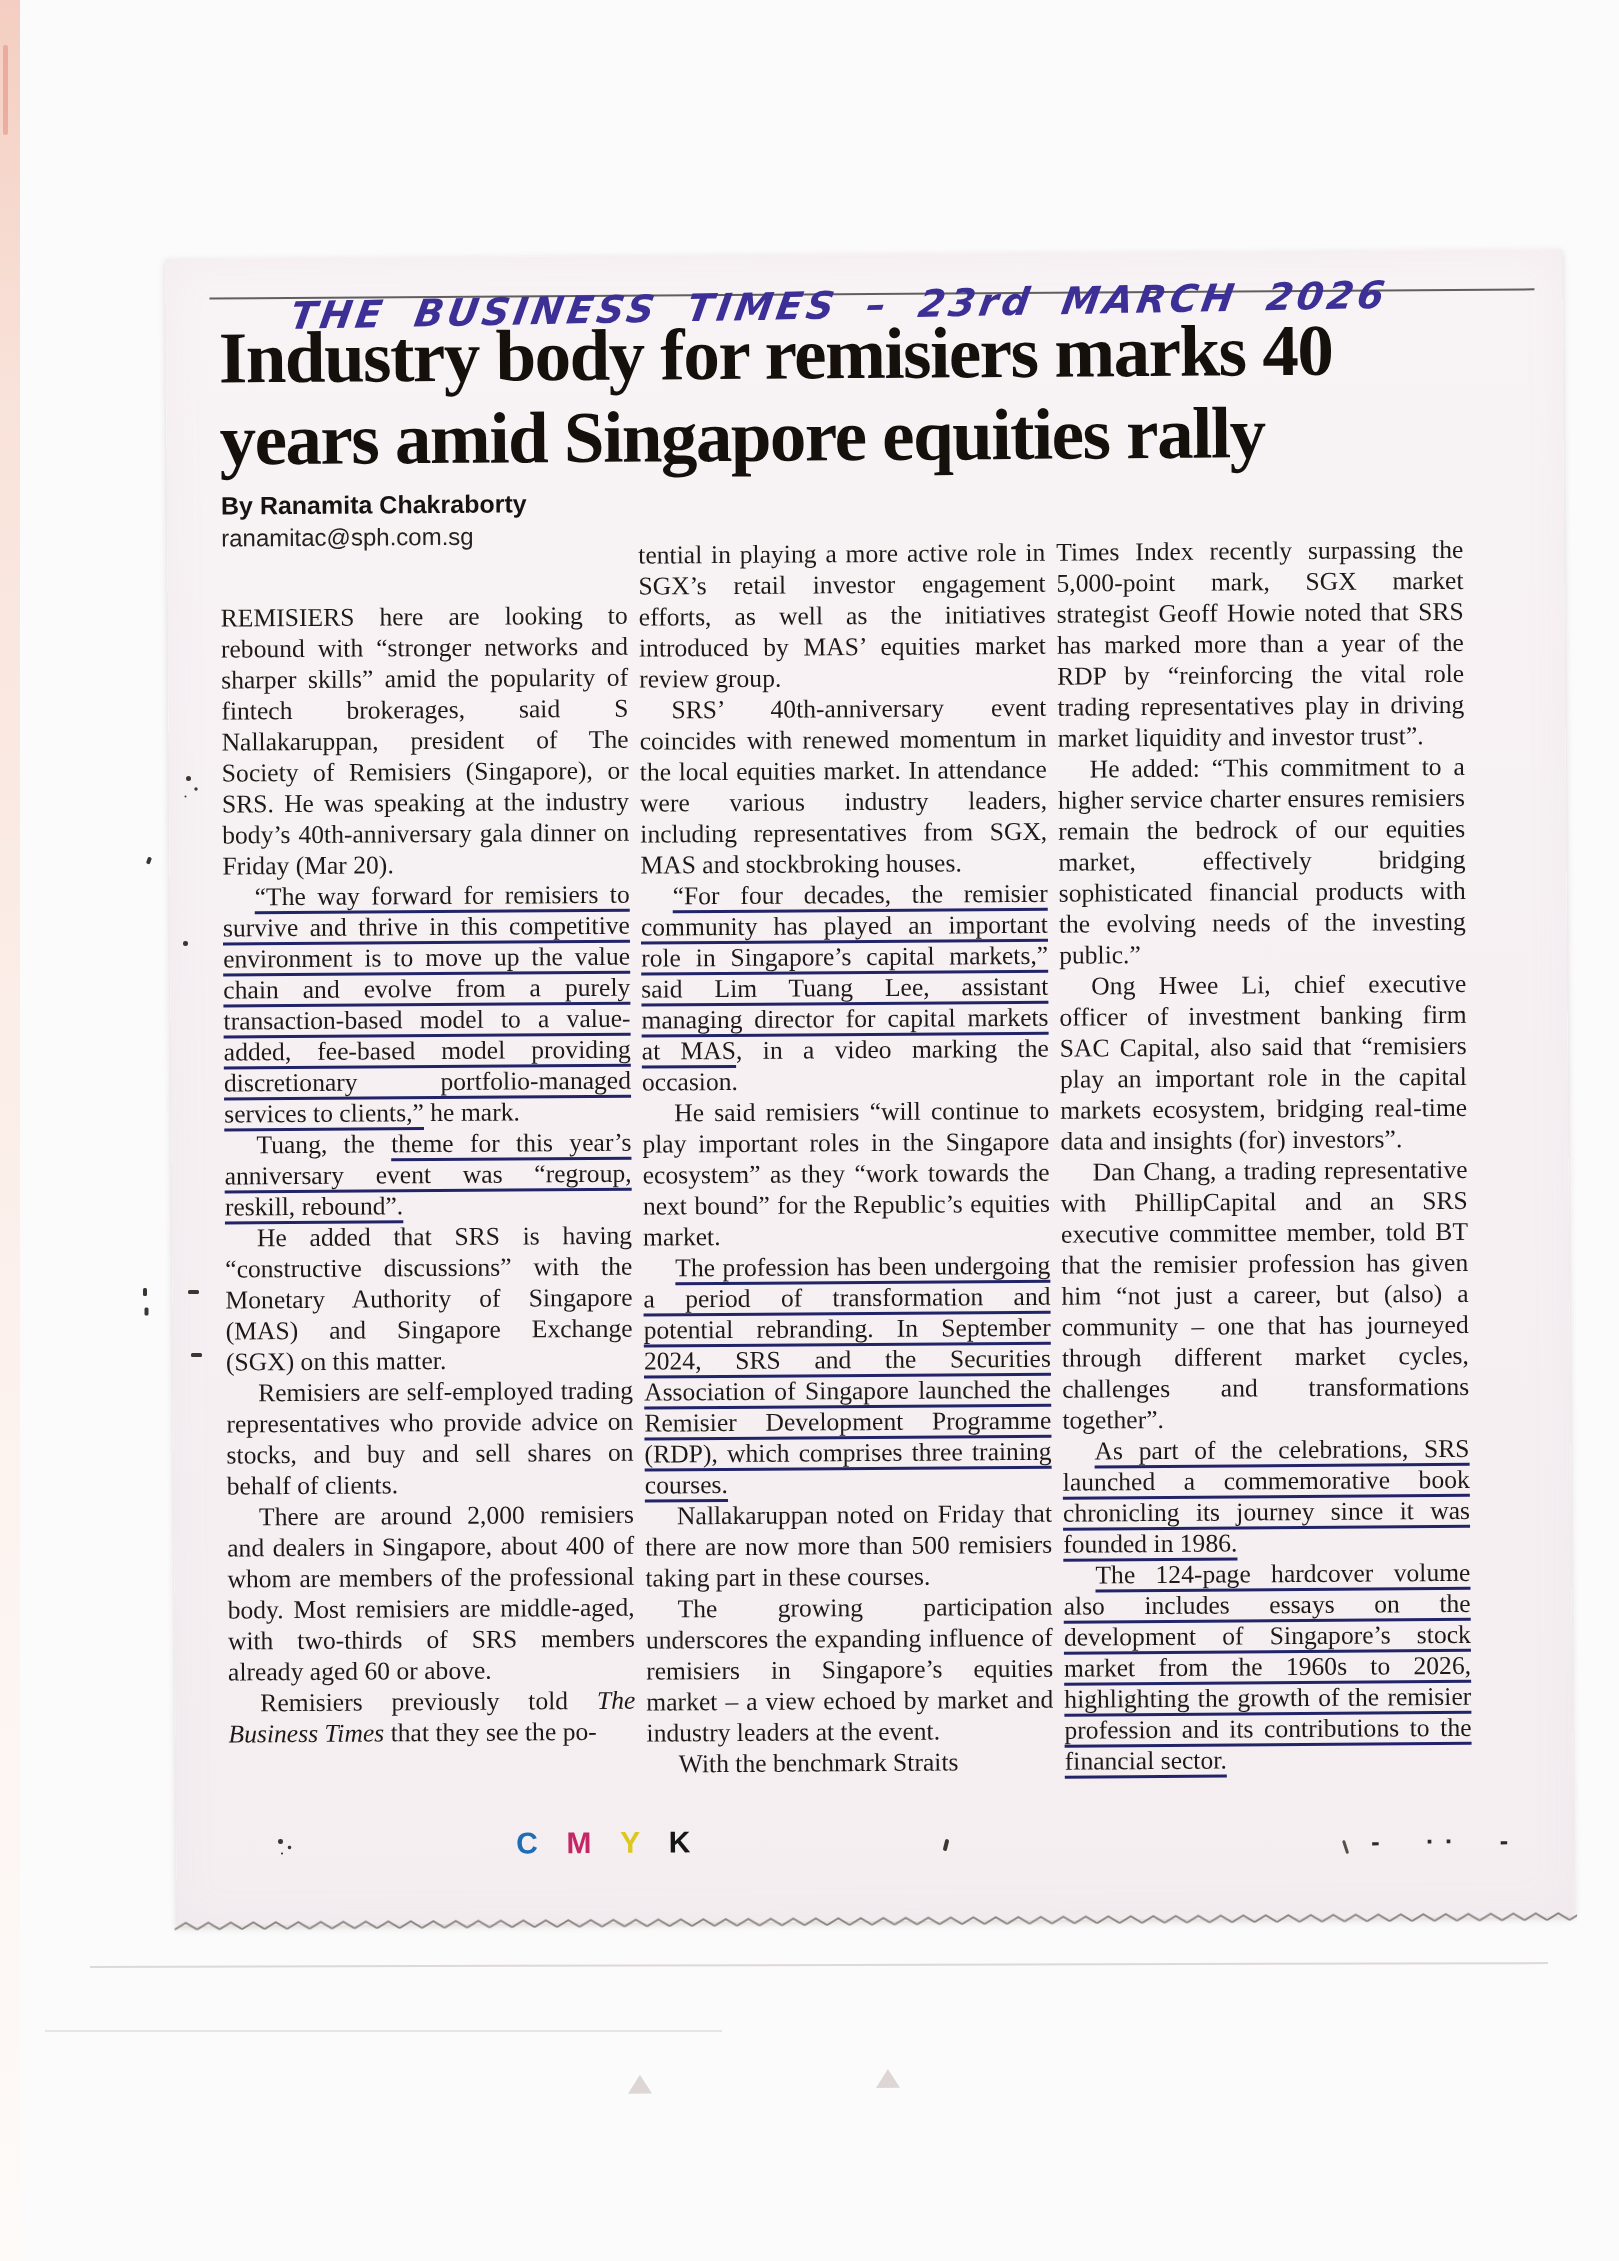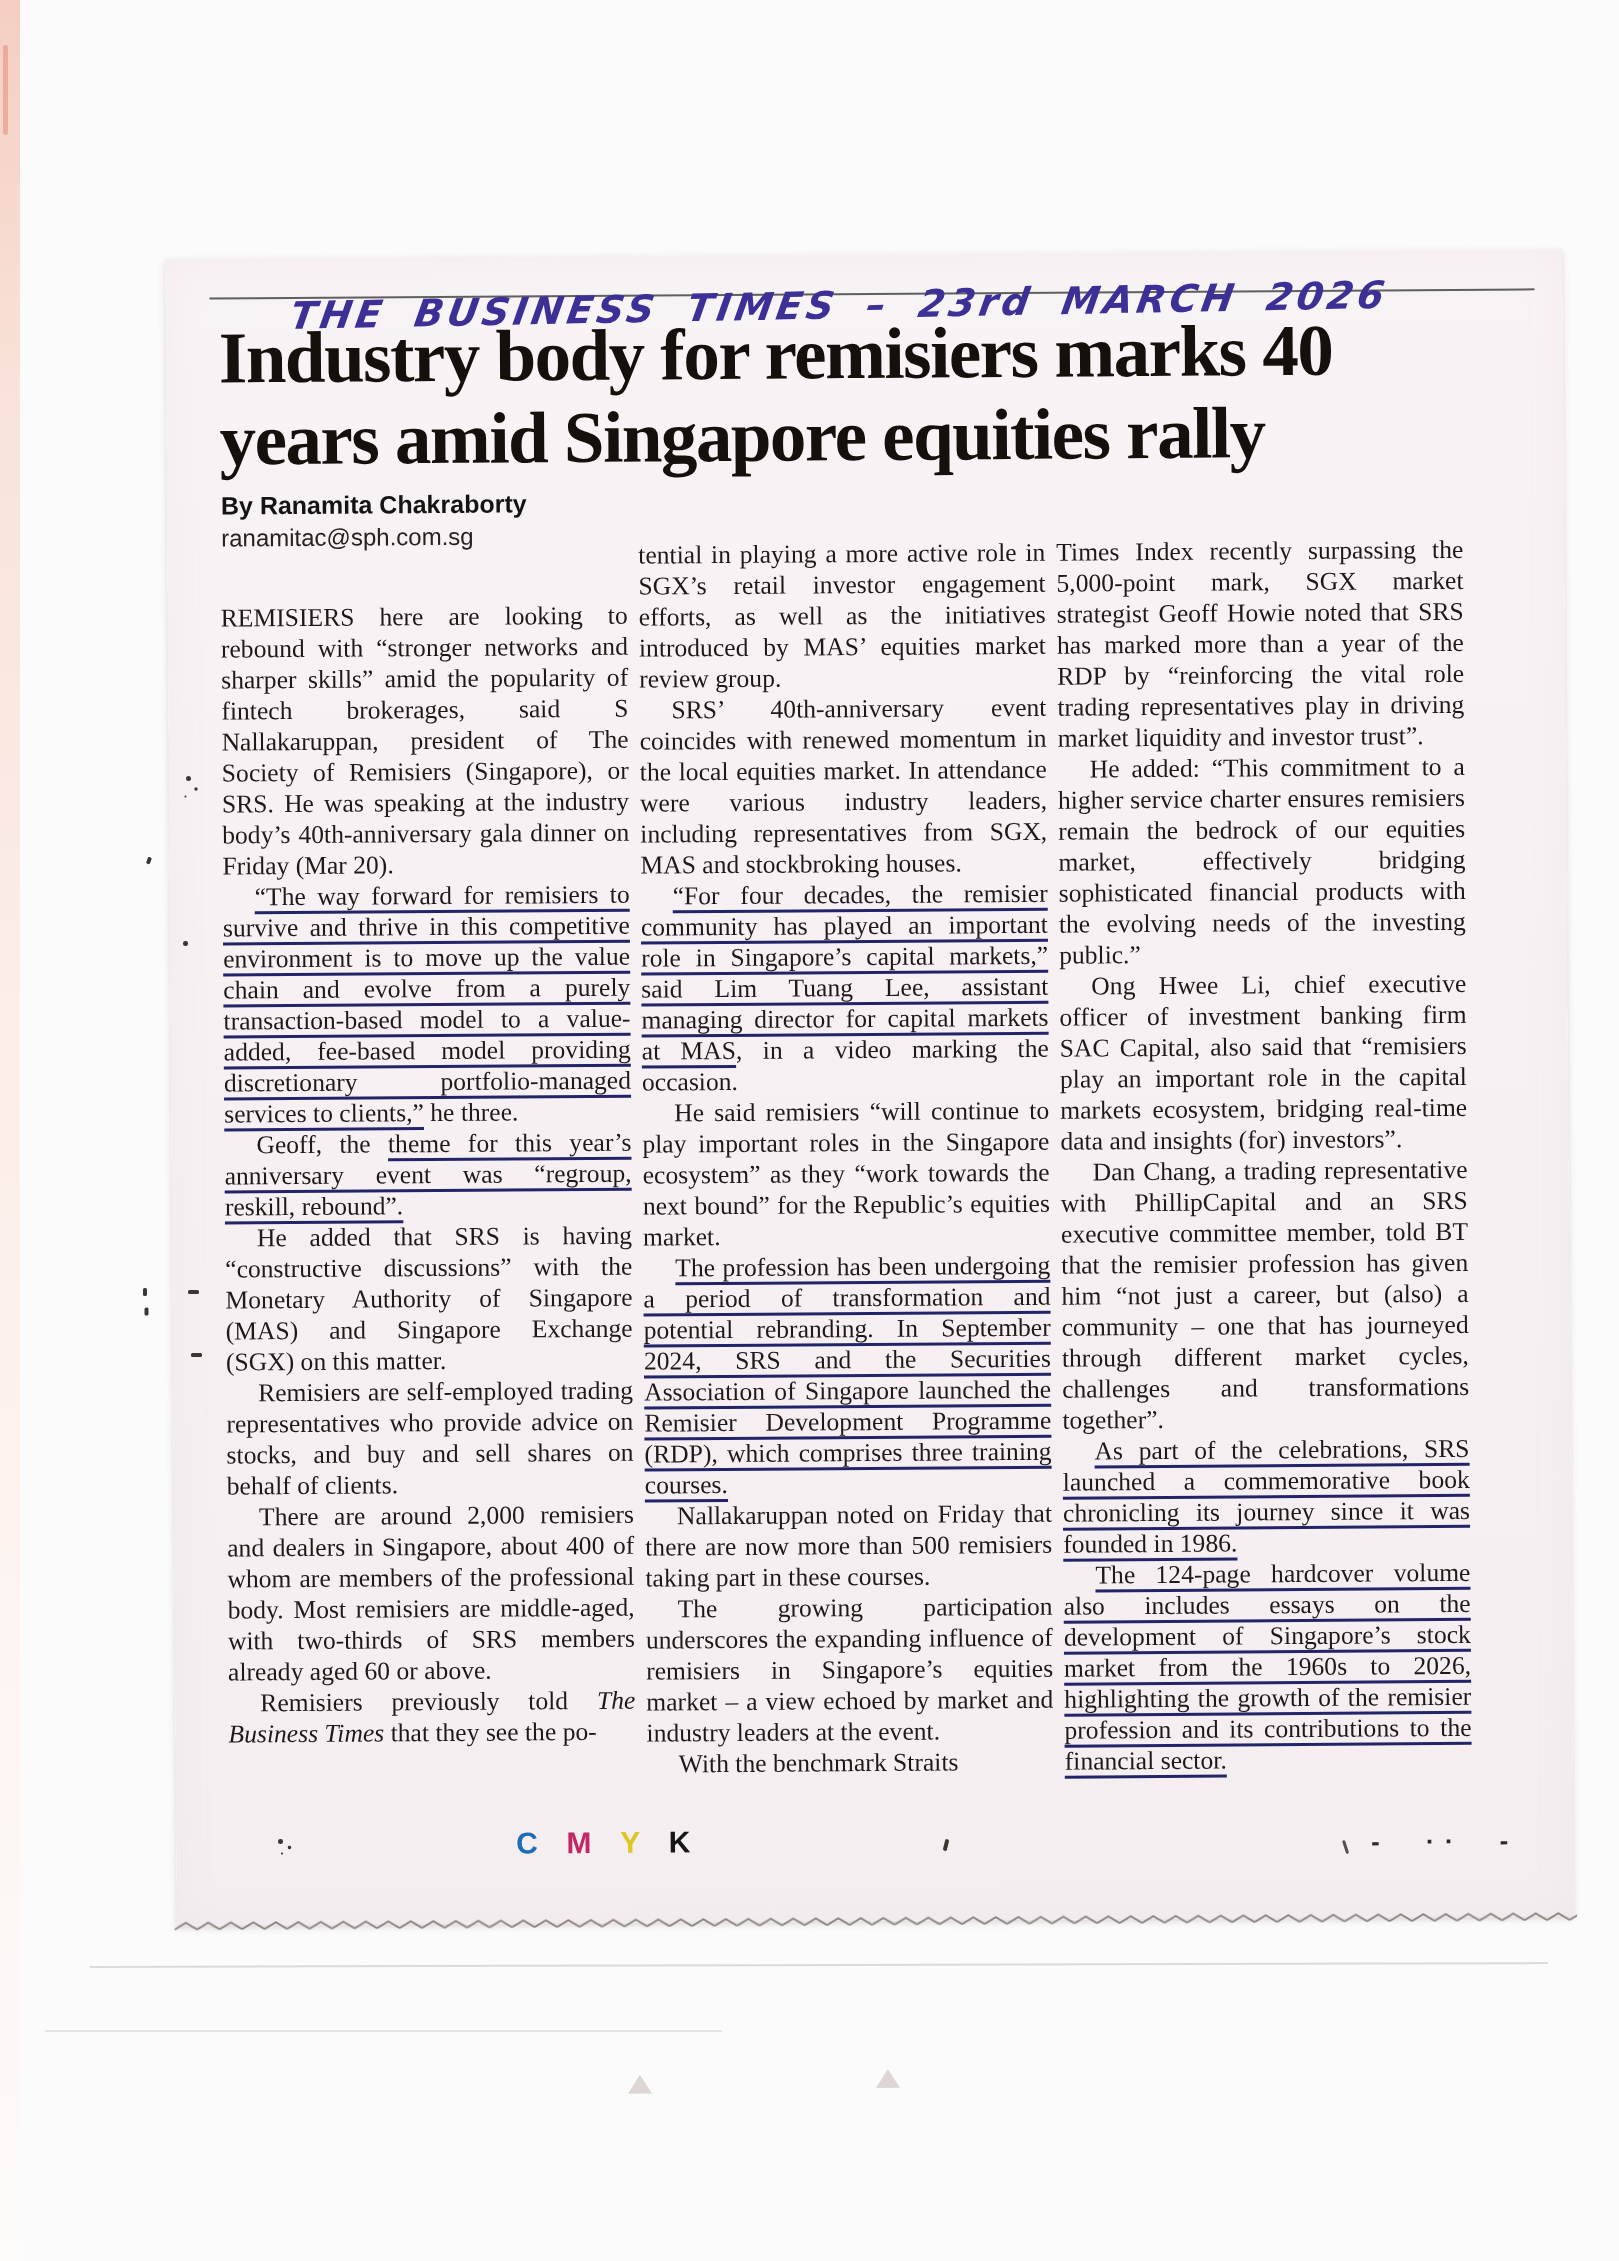--- a/index.html
+++ b/index.html
@@ -134,22 +134,22 @@
     <h1 class="headline">
       <span class="hl">Industry body for remisiers marks 40</span>
       <span class="hl">years amid Singapore equities rally</span>
     </h1>
 
     <div class="byline">By Ranamita Chakraborty</div>
     <div class="email">ranamitac@sph.com.sg</div>
 
     <div class="col col1">
       <p class="noind"><span>REMISIERS here are looking to rebound with “stronger networks and sharper skills” amid the popularity of fintech brokerages, said S Nallakaruppan, president of The Society of Remisiers (Singapore), or SRS. He was speaking at the industry body’s 40th-anniversary gala dinner on Friday (Mar 20).</span></p>
-      <p class="ind"><span class="u">“The way forward for remisiers to survive and thrive in this competitive environment is to move up the value chain and evolve from a purely transaction-based model to a value-added, fee-based model providing discretionary portfolio-managed services to clients,”</span><span> he three.</span></p>
-      <p class="ind"><span>Geoff, the </span><span class="u">theme for this year’s anniversary event was “regroup, reskill, rebound”.</span></p>
+      <p class="ind"><span class="u">“The way forward for remisiers to survive and thrive in this competitive environment is to move up the value chain and evolve from a purely transaction-based model to a value-added, fee-based model providing discretionary portfolio-managed services to clients,”</span><span> he mark.</span></p>
+      <p class="ind"><span>Tuang, the </span><span class="u">theme for this year’s anniversary event was “regroup, reskill, rebound”.</span></p>
       <p class="ind"><span>He added that SRS is having “constructive discussions” with the Monetary Authority of Singapore (MAS) and Singapore Exchange (SGX) on this matter.</span></p>
       <p class="ind"><span>Remisiers are self-employed trading representatives who provide advice on stocks, and buy and sell shares on behalf of clients.</span></p>
       <p class="ind"><span>There are around 2,000 remisiers and dealers in Singapore, about 400 of whom are members of the professional body. Most remisiers are middle-aged, with two-thirds of SRS members already aged 60 or above.</span></p>
       <p class="ind"><span>Remisiers previously told </span><span class="it">The Business Times</span><span> that they see the po-</span></p>
     </div>
 
     <div class="col col2">
       <p class="noind"><span>tential in playing a more active role in SGX’s retail investor engagement efforts, as well as the initiatives introduced by MAS’ equities market review group.</span></p>
       <p class="ind"><span>SRS’ 40th-anniversary event coincides with renewed momentum in the local equities market. In attendance were various industry leaders, including representatives from SGX, MAS and stockbroking houses.</span></p>
       <p class="ind"><span class="u">“For four decades, the remisier community has played an important role in Singapore’s capital markets,” said Lim Tuang Lee, assistant managing director for capital markets at MAS</span><span>, in a video marking the occasion.</span></p>

